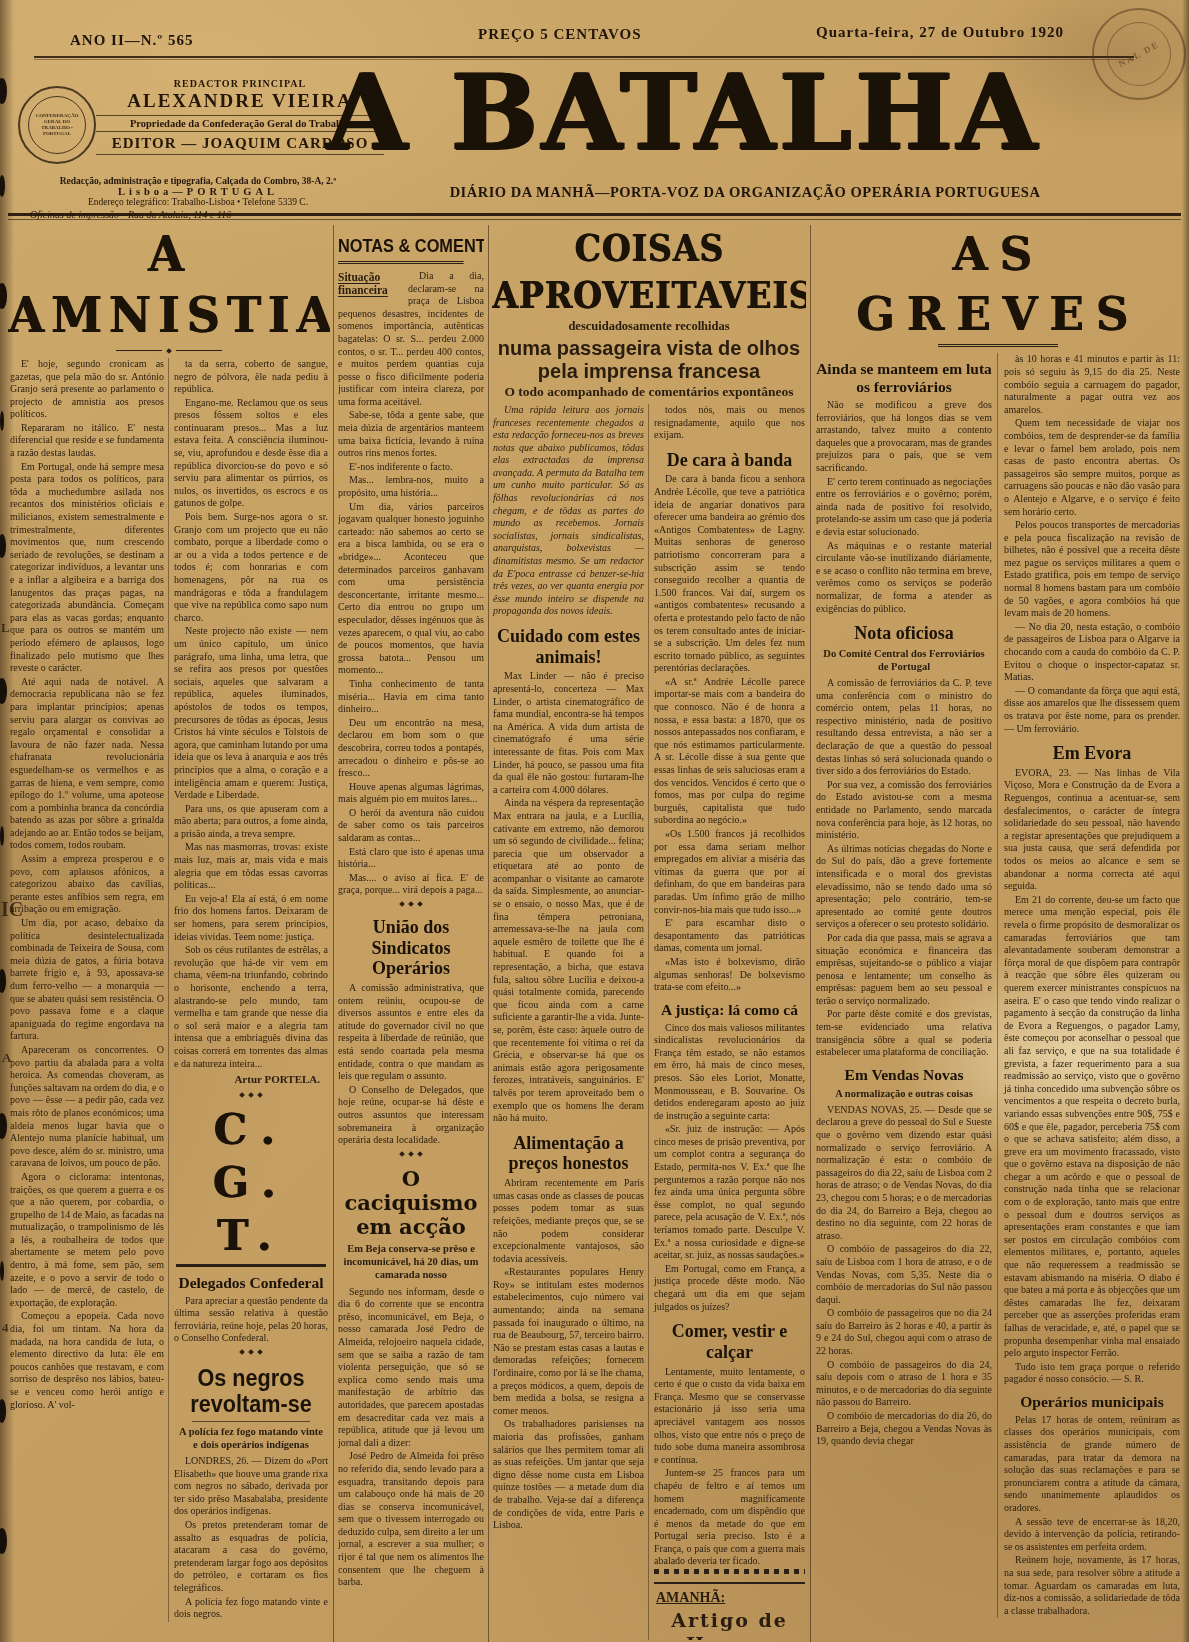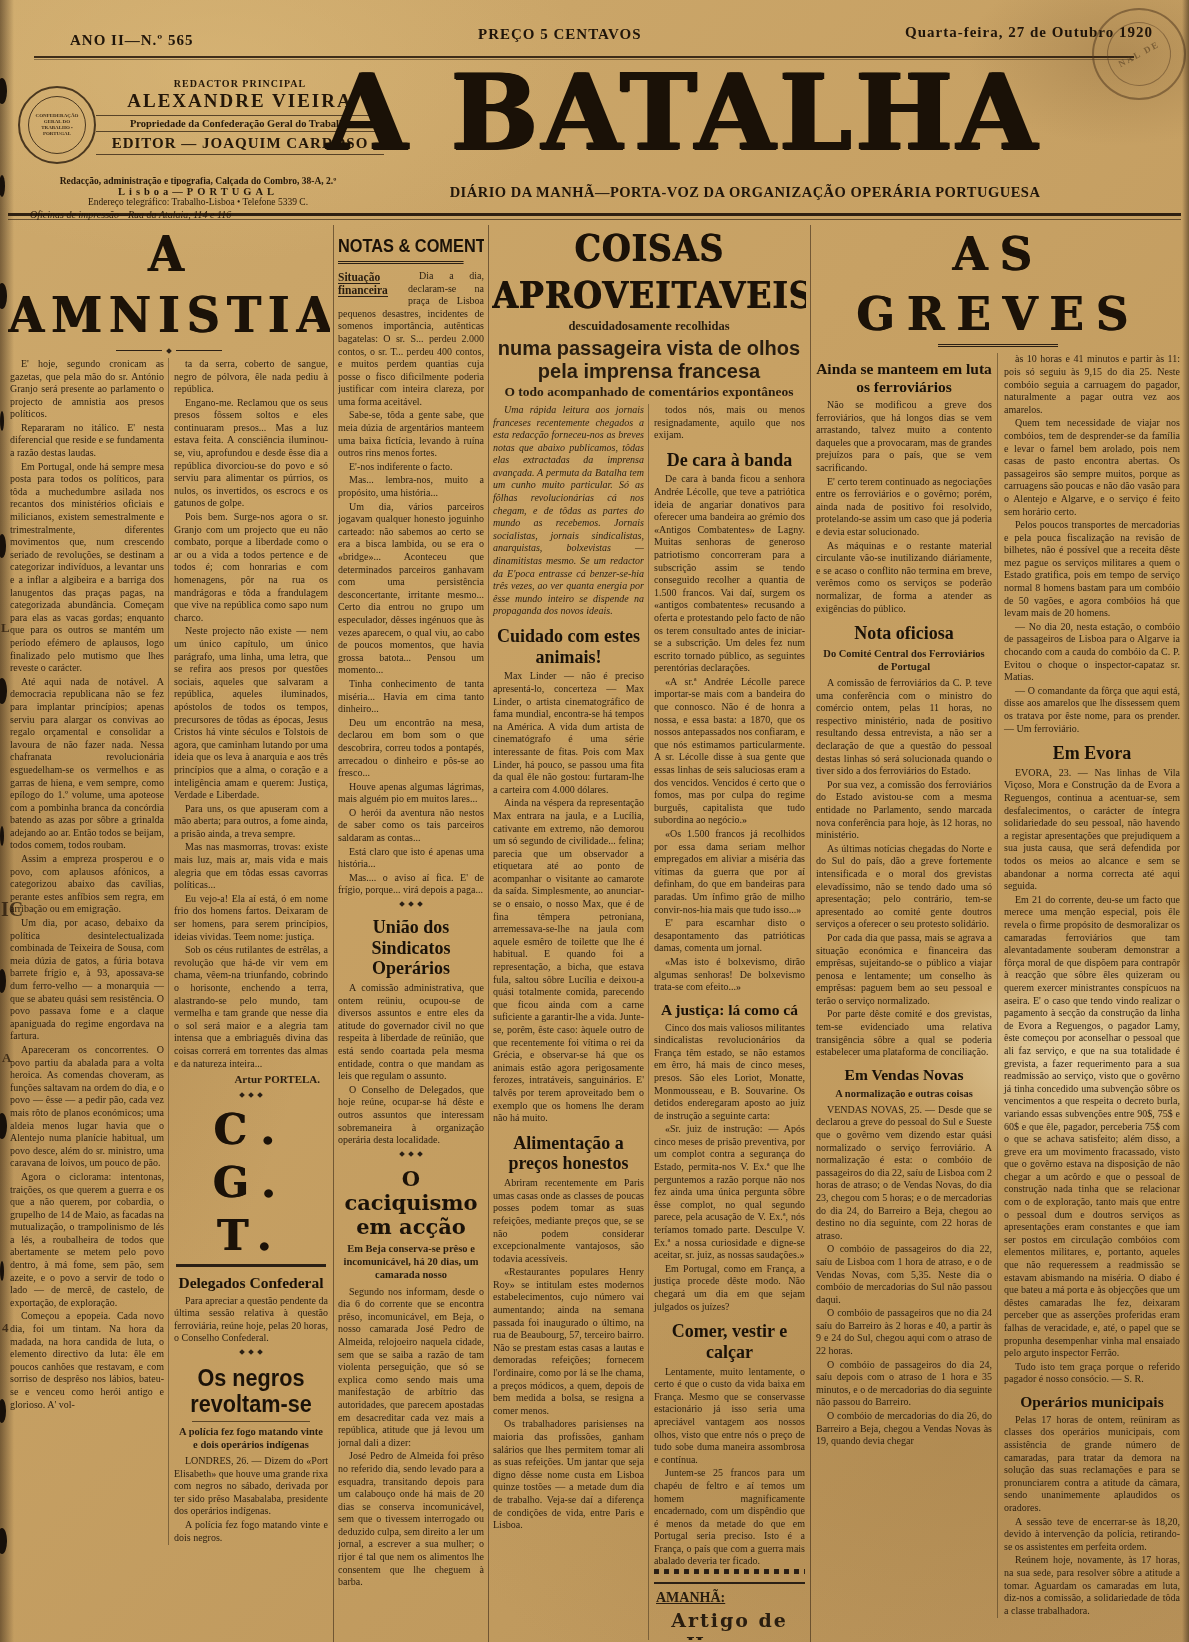--- a/index.html
+++ b/index.html
@@ -19,21 +19,21 @@
       0 600px 0 0 #17100a,0 745px 0 -3px #17100a,0 890px 0 -1px #17100a,0 1035px 0 0 #17100a,
       0 1180px 0 -3px #17100a,0 1320px 0 -1px #17100a,0 1450px 0 0 #17100a;}
   .margin-frag{position:absolute;z-index:6;font-weight:bold;color:rgba(35,22,10,.75);font-size:13px;}
   .right-tear{position:absolute;right:0;top:0;width:7px;height:100%;
     background:linear-gradient(270deg, rgba(30,18,8,.45), rgba(30,18,8,0));z-index:5;}
 
   
   .topbar span{position:absolute;font-weight:bold;font-size:15px;letter-spacing:1px;color:#20150a;}
   .issue{left:70px;top:32px;}
   .price{left:478px;top:26px;}
-  .date{left:905px;top:24px;}
+  .date{left:816px;top:24px;}
   .rule-top{position:absolute;left:34px;right:55px;top:56px;border-top:2px solid rgba(35,22,10,.85);}
   .rule-top2{position:absolute;left:34px;right:55px;top:59px;border-top:1px solid rgba(35,22,10,.4);}
 
   .seal{position:absolute;left:18px;top:86px;width:74px;height:74px;border:2px solid rgba(40,26,12,.8);
     border-radius:50%;display:flex;align-items:center;justify-content:center;}
   .seal .inner{width:52px;height:52px;border:1px solid rgba(40,26,12,.8);border-radius:50%;
     display:flex;align-items:center;justify-content:center;text-align:center;
     font-size:5px;font-weight:bold;color:rgba(40,26,12,.9);line-height:1.2;padding:2px;}
   .mh-info{position:absolute;left:96px;top:78px;width:288px;text-align:center;color:#241709;}
   .mh-info .l1{font-size:10px;font-weight:bold;letter-spacing:1px;}
@@ -210,41 +210,42 @@
         <div class="orn">
             <i></i>
             <i></i>
             <i></i>
           </div>
         <div class="art-h h24">Os negros revoltam-se</div>
         <div class="thinrule"></div>
         <div class="deck-sm">A polícia fez fogo matando vinte e dois operários indígenas</div>
         <div>
             <p class="para">LONDRES, 26. — Dizem do «Port Elisabeth» que houve uma grande rixa com negros no sábado, derivada por ter sido prêso Masabalaba, presidente dos operários indígenas.</p>
+            <p class="para">Os pretos pretenderam tomar de assalto as esquadras de polícia, atacaram a casa do govêrno, pretenderam largar fogo aos depósitos do petróleo, e cortaram os fios telegráficos.</p>
             <p class="para">A polícia fez fogo matando vinte e dois negros.</p>
           </div>
       </div>
     </div>
   </div>
 
   <div class="col body-sm" id="col2">
     <div class="hl-notas">NOTAS &amp; COMENTARIOS</div>
     <div class="leadin"><span>Situação financeira</span></div>
     <div>
         <p class="para">Dia a dia, declaram-se na praça de Lisboa pequenos desastres, incidentes de somenos importância, autênticas bagatelas: O sr. S... perdeu 2.000 contos, o sr. T... perdeu 400 contos, e muitos perdem quantias cuja posse o fisco dificilmente poderia justificar com inteira clareza, por uma forma aceitável.</p>
         <p class="para">Sabe-se, tôda a gente sabe, que meia dúzia de argentários manteem uma baixa fictícia, levando à ruína outros rins menos fortes.</p>
         <p class="para">E'-nos indiferente o facto.</p>
         <p class="para">Mas... lembra-nos, muito a propósito, uma história...</p>
         <p class="para">Um dia, vários parceiros jogavam qualquer honesto joguinho carteado: não sabemos ao certo se era a bisca lambida, ou se era o «bridge»... Aconteceu que determinados parceiros ganhavam com uma persistência desconcertante, irritante mesmo... Certo dia entrou no grupo um especulador, dêsses ingénuos que às vezes aparecem, o qual viu, ao cabo de poucos momentos, que havia grossa batota... Pensou um momento...</p>
         <p class="para">Tinha conhecimento de tanta miséria... Havia em cima tanto dinheiro...</p>
         <p class="para">Deu um encontrão na mesa, declarou em bom som o que descobrira, correu todos a pontapés, arrecadou o dinheiro e pôs-se ao fresco...</p>
         <p class="para">Houve apenas algumas lágrimas, mais alguém pio em muitos lares...</p>
-        <p class="para">O herói da aventura não nestos de saber como os tais parceiros saldaram as contas...</p>
+        <p class="para">O herói da aventura não cuidou de saber como os tais parceiros saldaram as contas...</p>
         <p class="para">Está claro que isto é apenas uma história...</p>
-        <p class="para">Mas.... o aviso aí fica. E' de frígio, porque... virá depois a paga...</p>
+        <p class="para">Mas.... o aviso aí fica. E' de graça, porque... virá depois a paga...</p>
       </div>
     <div class="orn">
         <i></i>
         <i></i>
         <i></i>
       </div>
     <div class="art-h h18">União dos Sindicatos Operários</div>
     <div>
         <p class="para">A comissão administrativa, que ontem reüniu, ocupou-se de diversos assuntos e entre eles da atitude do governador civil no que respeita à liberdade de reünião, que está sendo coartada pela mesma entidade, contra o que mandam as leis que regulam o assunto.</p>
         <p class="para">O Conselho de Delegados, que hoje reúne, ocupar-se há dêste e outros assuntos que interessam sobremaneira à organização operária desta localidade.</p>

